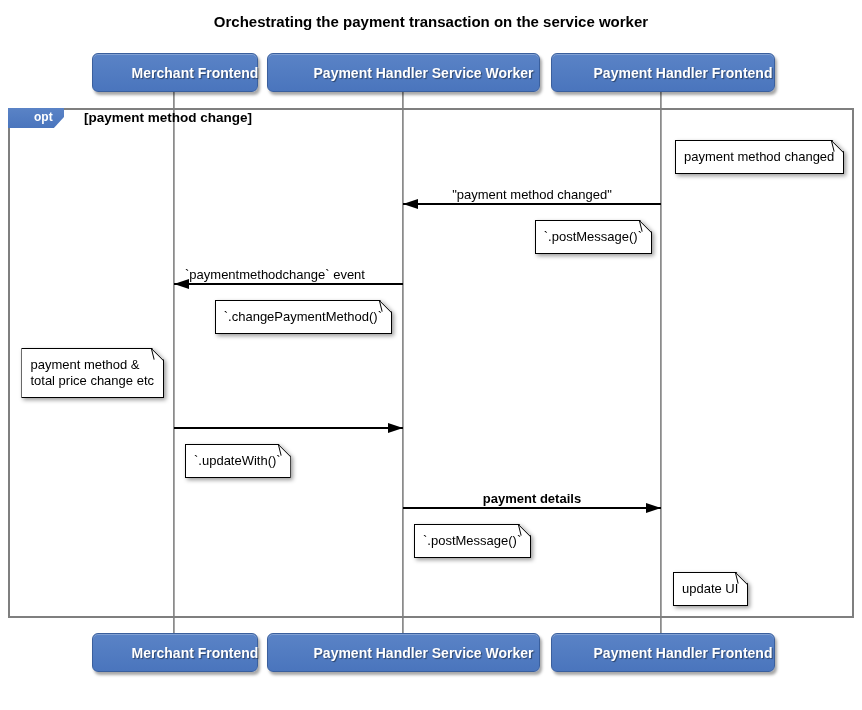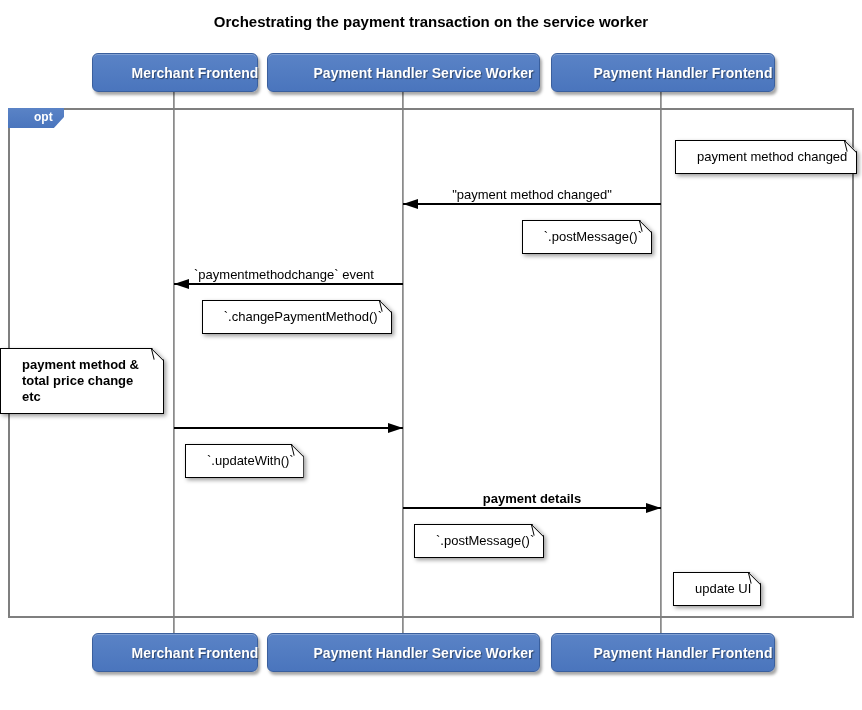--- a/index.html
+++ b/index.html
@@ -41,21 +41,21 @@
   }
   .frag-cond{
     position:absolute;left:84px;top:110px;
     font-size:13.5px;font-weight:bold;white-space:nowrap;
   }
   
   .note-wrap{position:absolute;filter:drop-shadow(2.5px 2.5px 2px rgba(0,0,0,0.40));}
   .note{
     position:relative;background:#fff;border:1px solid #000;
     clip-path:polygon(0 0,calc(100% - 12px) 0,100% 12px,100% 100%,0 100%);
-    font-size:13px;line-height:16px;padding:8px 9px 8px 21px;
+    font-size:13px;line-height:16px;padding:8px 9px 8px 8px;
     white-space:pre-line;box-sizing:border-box;
   }
   .note::before{ 
     content:"";position:absolute;top:5px;right:-3px;width:17px;height:1px;
     background:#000;transform:rotate(45deg);
   }
   .note::after{ 
     content:"";position:absolute;top:0;right:11px;width:1px;height:11px;
     background:#000;transform-origin:top center;transform:rotate(-14deg);
   }
@@ -84,46 +84,47 @@
 <div id="canvas">
 
   <div class="title">Orchestrating the payment transaction on the service worker</div>
 
   <div class="lifeline" style="left:173px;"></div>
   <div class="lifeline" style="left:402px;"></div>
   <div class="lifeline" style="left:660px;"></div>
 
   <div class="fragment"></div>
   <div class="frag-tab">opt</div>
+  <div class="frag-cond">[payment method change]</div>
 
   <div class="actor" style="left:92px;top:53px;width:166px;">Merchant Frontend</div>
   <div class="actor" style="left:267px;top:53px;width:273px;">Payment Handler Service Worker</div>
   <div class="actor" style="left:551px;top:53px;width:224px;">Payment Handler Frontend</div>
 
   <div class="note-wrap" style="left:675px;top:140px;">
     <div class="note">payment method changed</div>
   </div>
 
   <div class="msg-label" style="left:403px;top:187px;width:258px;">"payment method changed"</div>
   <div class="msg-line" style="left:403px;top:203px;width:258px;"></div>
   <div class="arrow-left" style="left:403px;top:199px;"></div>
 
   <div class="note-wrap" style="right:210px;top:220px;">
     <div class="note">`.postMessage()`</div>
   </div>
 
-  <div class="msg-label" style="left:165px;top:267px;width:238px;">`paymentmethodchange` event</div>
+  <div class="msg-label" style="left:156px;top:267px;width:238px;">`paymentmethodchange` event</div>
   <div class="msg-line" style="left:174px;top:283px;width:229px;"></div>
   <div class="arrow-left" style="left:174px;top:279px;"></div>
 
   <div class="note-wrap" style="right:470px;top:300px;">
     <div class="note">`.changePaymentMethod()`</div>
   </div>
 
-  <div class="note-wrap" style="right:698px;top:348px;font-weight:bold;">
+  <div class="note-wrap" style="right:698px;top:348px;">
     <div class="note">payment method &amp;
 total price change etc</div>
   </div>
 
   <div class="msg-line" style="left:174px;top:427px;width:229px;"></div>
   <div class="arrow-right" style="left:388px;top:423px;"></div>
 
   <div class="note-wrap" style="left:185px;top:444px;">
     <div class="note">`.updateWith()`</div>
   </div>

